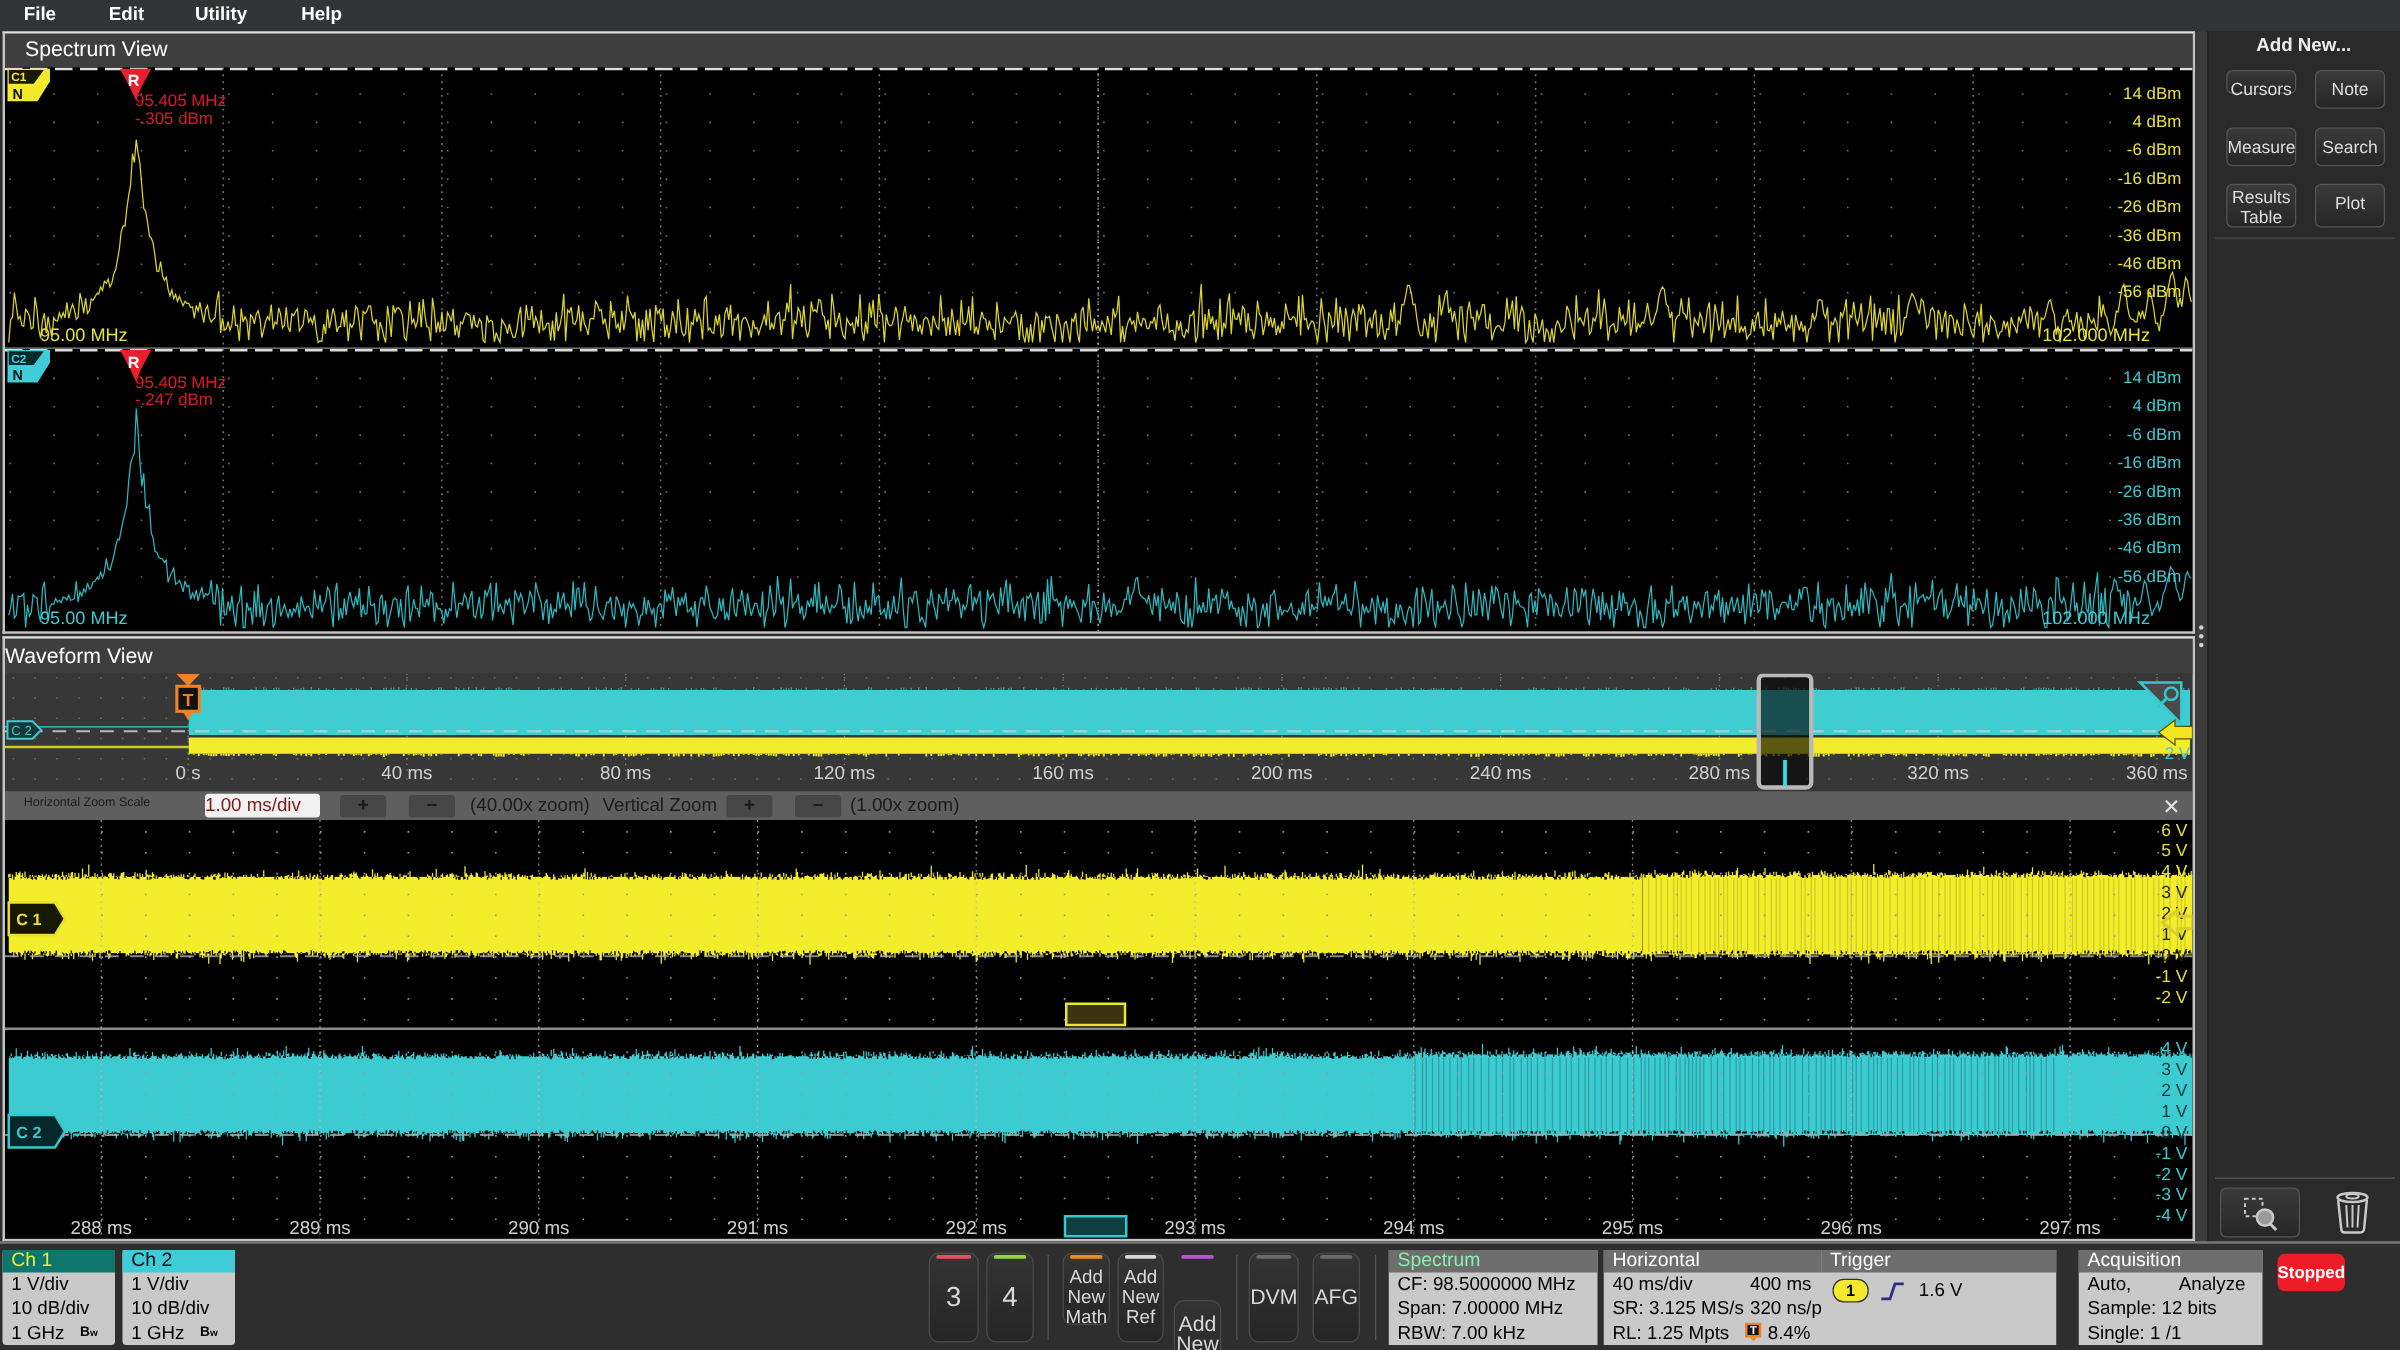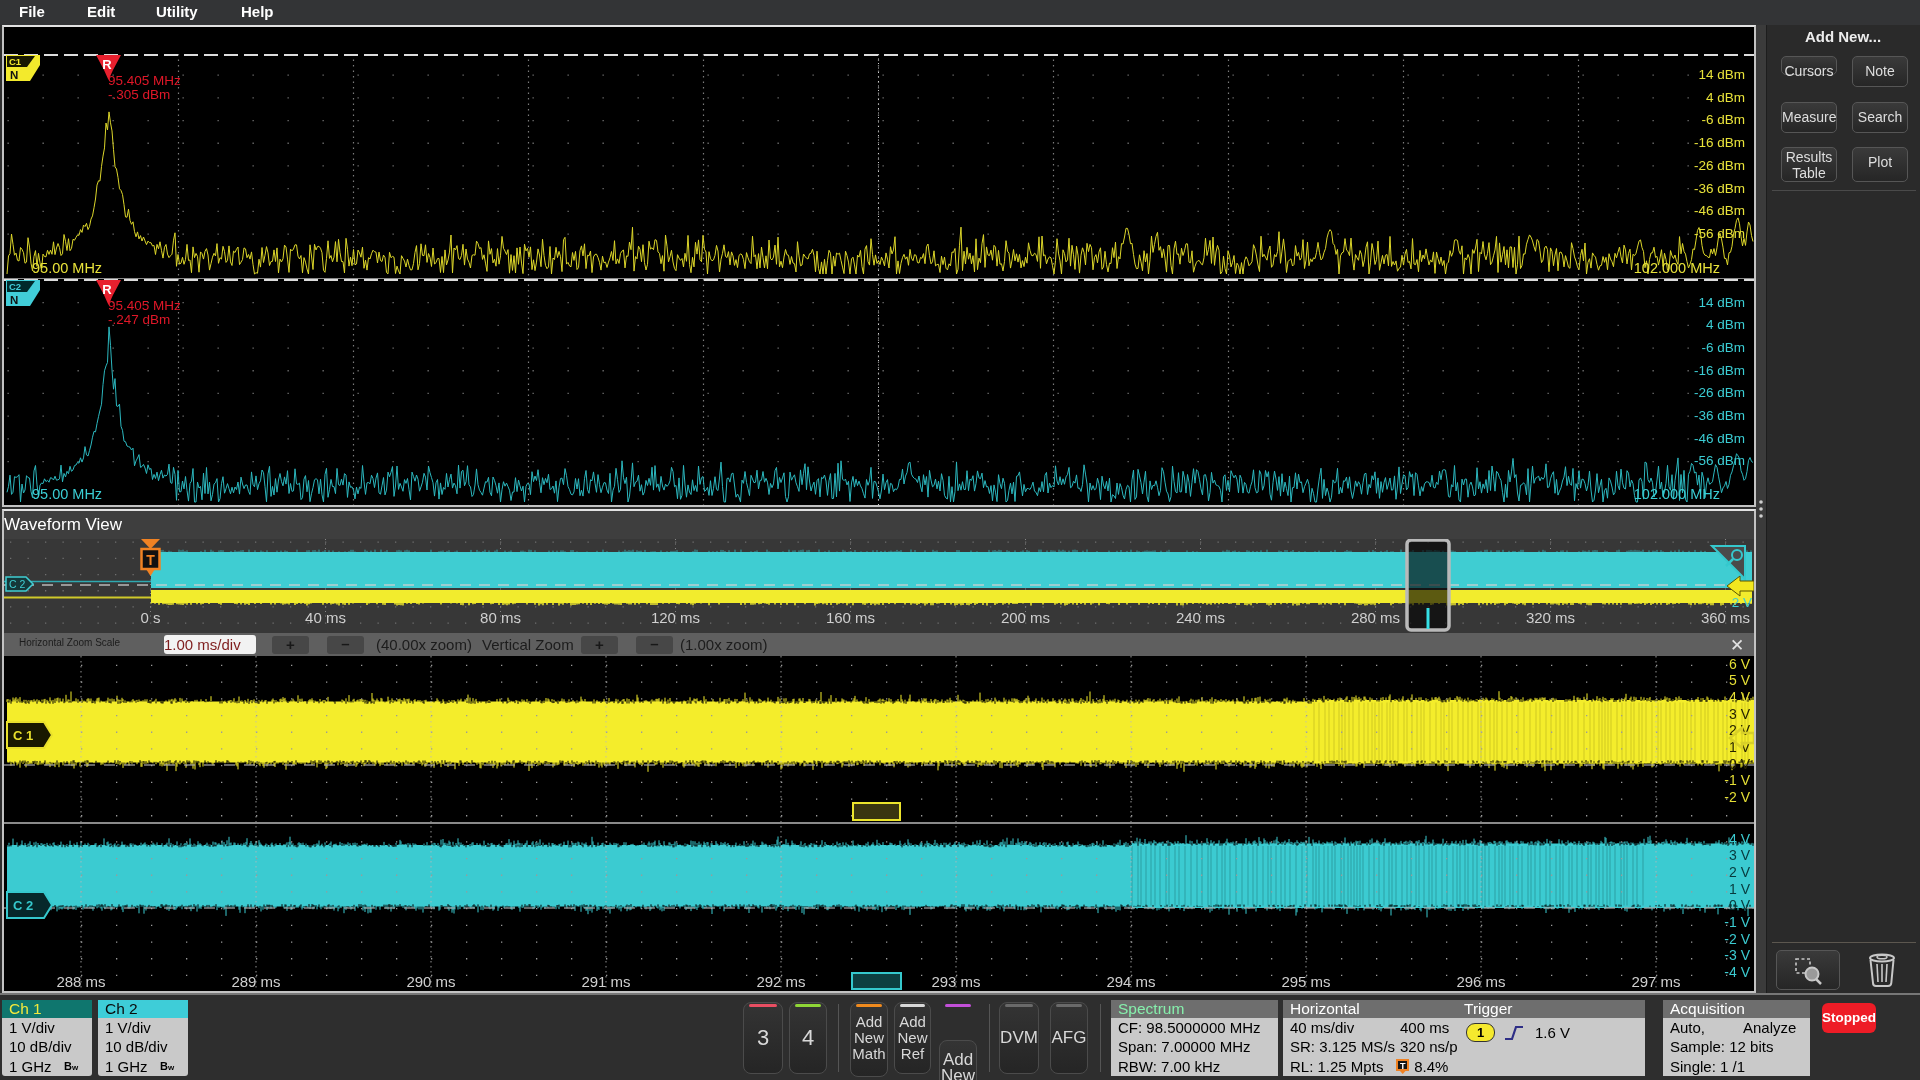--- a/index.html
+++ b/index.html
@@ -15,20 +15,21 @@
 .brow{padding-left:7px;line-height:19.3px;white-space:nowrap}
 </style></head><body>
 <div id="root">
     <div class="abs menu">
       <span style="left:19px">File</span>
       <span style="left:87px">Edit</span>
       <span style="left:156px">Utility</span>
       <span style="left:241px">Help</span>
     </div>
     <div class="abs" style="left:2px;top:25px;width:1754px;height:482px;background:#000;border:2px solid #c3c3c3;border-top:2px solid #e2e2e2"></div>
+    <div class="abs tbar" style="left:4px;top:27px;width:1750px;height:27px;padding-left:16px;line-height:26px">Spectrum View</div>
     <svg style="position:absolute;left:4px;top:54px" width="1750" height="225">
       <rect x="0" y="0" width="1750" height="225" fill="#000"></rect>
       <path d="M3.5 20.5h1.3v1.3h-1.3zM38.5 20.5h1.3v1.3h-1.3zM73.5 20.5h1.3v1.3h-1.3zM108.5 20.5h1.3v1.3h-1.3zM143.5 20.5h1.3v1.3h-1.3zM178.5 20.5h1.3v1.3h-1.3zM213.5 20.5h1.3v1.3h-1.3zM248.5 20.5h1.3v1.3h-1.3zM283.5 20.5h1.3v1.3h-1.3zM318.5 20.5h1.3v1.3h-1.3zM353.5 20.5h1.3v1.3h-1.3zM388.5 20.5h1.3v1.3h-1.3zM423.5 20.5h1.3v1.3h-1.3zM458.5 20.5h1.3v1.3h-1.3zM493.5 20.5h1.3v1.3h-1.3zM528.5 20.5h1.3v1.3h-1.3zM563.5 20.5h1.3v1.3h-1.3zM598.5 20.5h1.3v1.3h-1.3zM633.5 20.5h1.3v1.3h-1.3zM668.5 20.5h1.3v1.3h-1.3zM703.5 20.5h1.3v1.3h-1.3zM738.5 20.5h1.3v1.3h-1.3zM773.5 20.5h1.3v1.3h-1.3zM808.5 20.5h1.3v1.3h-1.3zM843.5 20.5h1.3v1.3h-1.3zM878.5 20.5h1.3v1.3h-1.3zM913.5 20.5h1.3v1.3h-1.3zM948.5 20.5h1.3v1.3h-1.3zM983.5 20.5h1.3v1.3h-1.3zM1018.5 20.5h1.3v1.3h-1.3zM1053.5 20.5h1.3v1.3h-1.3zM1088.5 20.5h1.3v1.3h-1.3zM1123.5 20.5h1.3v1.3h-1.3zM1158.5 20.5h1.3v1.3h-1.3zM1193.5 20.5h1.3v1.3h-1.3zM1228.5 20.5h1.3v1.3h-1.3zM1263.5 20.5h1.3v1.3h-1.3zM1298.5 20.5h1.3v1.3h-1.3zM1333.5 20.5h1.3v1.3h-1.3zM1368.5 20.5h1.3v1.3h-1.3zM1403.5 20.5h1.3v1.3h-1.3zM1438.5 20.5h1.3v1.3h-1.3zM1473.5 20.5h1.3v1.3h-1.3zM1508.5 20.5h1.3v1.3h-1.3zM1543.5 20.5h1.3v1.3h-1.3zM1578.5 20.5h1.3v1.3h-1.3zM1613.5 20.5h1.3v1.3h-1.3zM1648.5 20.5h1.3v1.3h-1.3zM1683.5 20.5h1.3v1.3h-1.3zM1718.5 20.5h1.3v1.3h-1.3zM3.5 43.2h1.3v1.3h-1.3zM38.5 43.2h1.3v1.3h-1.3zM73.5 43.2h1.3v1.3h-1.3zM108.5 43.2h1.3v1.3h-1.3zM143.5 43.2h1.3v1.3h-1.3zM178.5 43.2h1.3v1.3h-1.3zM213.5 43.2h1.3v1.3h-1.3zM248.5 43.2h1.3v1.3h-1.3zM283.5 43.2h1.3v1.3h-1.3zM318.5 43.2h1.3v1.3h-1.3zM353.5 43.2h1.3v1.3h-1.3zM388.5 43.2h1.3v1.3h-1.3zM423.5 43.2h1.3v1.3h-1.3zM458.5 43.2h1.3v1.3h-1.3zM493.5 43.2h1.3v1.3h-1.3zM528.5 43.2h1.3v1.3h-1.3zM563.5 43.2h1.3v1.3h-1.3zM598.5 43.2h1.3v1.3h-1.3zM633.5 43.2h1.3v1.3h-1.3zM668.5 43.2h1.3v1.3h-1.3zM703.5 43.2h1.3v1.3h-1.3zM738.5 43.2h1.3v1.3h-1.3zM773.5 43.2h1.3v1.3h-1.3zM808.5 43.2h1.3v1.3h-1.3zM843.5 43.2h1.3v1.3h-1.3zM878.5 43.2h1.3v1.3h-1.3zM913.5 43.2h1.3v1.3h-1.3zM948.5 43.2h1.3v1.3h-1.3zM983.5 43.2h1.3v1.3h-1.3zM1018.5 43.2h1.3v1.3h-1.3zM1053.5 43.2h1.3v1.3h-1.3zM1088.5 43.2h1.3v1.3h-1.3zM1123.5 43.2h1.3v1.3h-1.3zM1158.5 43.2h1.3v1.3h-1.3zM1193.5 43.2h1.3v1.3h-1.3zM1228.5 43.2h1.3v1.3h-1.3zM1263.5 43.2h1.3v1.3h-1.3zM1298.5 43.2h1.3v1.3h-1.3zM1333.5 43.2h1.3v1.3h-1.3zM1368.5 43.2h1.3v1.3h-1.3zM1403.5 43.2h1.3v1.3h-1.3zM1438.5 43.2h1.3v1.3h-1.3zM1473.5 43.2h1.3v1.3h-1.3zM1508.5 43.2h1.3v1.3h-1.3zM1543.5 43.2h1.3v1.3h-1.3zM1578.5 43.2h1.3v1.3h-1.3zM1613.5 43.2h1.3v1.3h-1.3zM1648.5 43.2h1.3v1.3h-1.3zM1683.5 43.2h1.3v1.3h-1.3zM1718.5 43.2h1.3v1.3h-1.3zM3.5 65.9h1.3v1.3h-1.3zM38.5 65.9h1.3v1.3h-1.3zM73.5 65.9h1.3v1.3h-1.3zM108.5 65.9h1.3v1.3h-1.3zM143.5 65.9h1.3v1.3h-1.3zM178.5 65.9h1.3v1.3h-1.3zM213.5 65.9h1.3v1.3h-1.3zM248.5 65.9h1.3v1.3h-1.3zM283.5 65.9h1.3v1.3h-1.3zM318.5 65.9h1.3v1.3h-1.3zM353.5 65.9h1.3v1.3h-1.3zM388.5 65.9h1.3v1.3h-1.3zM423.5 65.9h1.3v1.3h-1.3zM458.5 65.9h1.3v1.3h-1.3zM493.5 65.9h1.3v1.3h-1.3zM528.5 65.9h1.3v1.3h-1.3zM563.5 65.9h1.3v1.3h-1.3zM598.5 65.9h1.3v1.3h-1.3zM633.5 65.9h1.3v1.3h-1.3zM668.5 65.9h1.3v1.3h-1.3zM703.5 65.9h1.3v1.3h-1.3zM738.5 65.9h1.3v1.3h-1.3zM773.5 65.9h1.3v1.3h-1.3zM808.5 65.9h1.3v1.3h-1.3zM843.5 65.9h1.3v1.3h-1.3zM878.5 65.9h1.3v1.3h-1.3zM913.5 65.9h1.3v1.3h-1.3zM948.5 65.9h1.3v1.3h-1.3zM983.5 65.9h1.3v1.3h-1.3zM1018.5 65.9h1.3v1.3h-1.3zM1053.5 65.9h1.3v1.3h-1.3zM1088.5 65.9h1.3v1.3h-1.3zM1123.5 65.9h1.3v1.3h-1.3zM1158.5 65.9h1.3v1.3h-1.3zM1193.5 65.9h1.3v1.3h-1.3zM1228.5 65.9h1.3v1.3h-1.3zM1263.5 65.9h1.3v1.3h-1.3zM1298.5 65.9h1.3v1.3h-1.3zM1333.5 65.9h1.3v1.3h-1.3zM1368.5 65.9h1.3v1.3h-1.3zM1403.5 65.9h1.3v1.3h-1.3zM1438.5 65.9h1.3v1.3h-1.3zM1473.5 65.9h1.3v1.3h-1.3zM1508.5 65.9h1.3v1.3h-1.3zM1543.5 65.9h1.3v1.3h-1.3zM1578.5 65.9h1.3v1.3h-1.3zM1613.5 65.9h1.3v1.3h-1.3zM1648.5 65.9h1.3v1.3h-1.3zM1683.5 65.9h1.3v1.3h-1.3zM1718.5 65.9h1.3v1.3h-1.3zM3.5 88.6h1.3v1.3h-1.3zM38.5 88.6h1.3v1.3h-1.3zM73.5 88.6h1.3v1.3h-1.3zM108.5 88.6h1.3v1.3h-1.3zM143.5 88.6h1.3v1.3h-1.3zM178.5 88.6h1.3v1.3h-1.3zM213.5 88.6h1.3v1.3h-1.3zM248.5 88.6h1.3v1.3h-1.3zM283.5 88.6h1.3v1.3h-1.3zM318.5 88.6h1.3v1.3h-1.3zM353.5 88.6h1.3v1.3h-1.3zM388.5 88.6h1.3v1.3h-1.3zM423.5 88.6h1.3v1.3h-1.3zM458.5 88.6h1.3v1.3h-1.3zM493.5 88.6h1.3v1.3h-1.3zM528.5 88.6h1.3v1.3h-1.3zM563.5 88.6h1.3v1.3h-1.3zM598.5 88.6h1.3v1.3h-1.3zM633.5 88.6h1.3v1.3h-1.3zM668.5 88.6h1.3v1.3h-1.3zM703.5 88.6h1.3v1.3h-1.3zM738.5 88.6h1.3v1.3h-1.3zM773.5 88.6h1.3v1.3h-1.3zM808.5 88.6h1.3v1.3h-1.3zM843.5 88.6h1.3v1.3h-1.3zM878.5 88.6h1.3v1.3h-1.3zM913.5 88.6h1.3v1.3h-1.3zM948.5 88.6h1.3v1.3h-1.3zM983.5 88.6h1.3v1.3h-1.3zM1018.5 88.6h1.3v1.3h-1.3zM1053.5 88.6h1.3v1.3h-1.3zM1088.5 88.6h1.3v1.3h-1.3zM1123.5 88.6h1.3v1.3h-1.3zM1158.5 88.6h1.3v1.3h-1.3zM1193.5 88.6h1.3v1.3h-1.3zM1228.5 88.6h1.3v1.3h-1.3zM1263.5 88.6h1.3v1.3h-1.3zM1298.5 88.6h1.3v1.3h-1.3zM1333.5 88.6h1.3v1.3h-1.3zM1368.5 88.6h1.3v1.3h-1.3zM1403.5 88.6h1.3v1.3h-1.3zM1438.5 88.6h1.3v1.3h-1.3zM1473.5 88.6h1.3v1.3h-1.3zM1508.5 88.6h1.3v1.3h-1.3zM1543.5 88.6h1.3v1.3h-1.3zM1578.5 88.6h1.3v1.3h-1.3zM1613.5 88.6h1.3v1.3h-1.3zM1648.5 88.6h1.3v1.3h-1.3zM1683.5 88.6h1.3v1.3h-1.3zM1718.5 88.6h1.3v1.3h-1.3zM3.5 111.3h1.3v1.3h-1.3zM38.5 111.3h1.3v1.3h-1.3zM73.5 111.3h1.3v1.3h-1.3zM108.5 111.3h1.3v1.3h-1.3zM143.5 111.3h1.3v1.3h-1.3zM178.5 111.3h1.3v1.3h-1.3zM213.5 111.3h1.3v1.3h-1.3zM248.5 111.3h1.3v1.3h-1.3zM283.5 111.3h1.3v1.3h-1.3zM318.5 111.3h1.3v1.3h-1.3zM353.5 111.3h1.3v1.3h-1.3zM388.5 111.3h1.3v1.3h-1.3zM423.5 111.3h1.3v1.3h-1.3zM458.5 111.3h1.3v1.3h-1.3zM493.5 111.3h1.3v1.3h-1.3zM528.5 111.3h1.3v1.3h-1.3zM563.5 111.3h1.3v1.3h-1.3zM598.5 111.3h1.3v1.3h-1.3zM633.5 111.3h1.3v1.3h-1.3zM668.5 111.3h1.3v1.3h-1.3zM703.5 111.3h1.3v1.3h-1.3zM738.5 111.3h1.3v1.3h-1.3zM773.5 111.3h1.3v1.3h-1.3zM808.5 111.3h1.3v1.3h-1.3zM843.5 111.3h1.3v1.3h-1.3zM878.5 111.3h1.3v1.3h-1.3zM913.5 111.3h1.3v1.3h-1.3zM948.5 111.3h1.3v1.3h-1.3zM983.5 111.3h1.3v1.3h-1.3zM1018.5 111.3h1.3v1.3h-1.3zM1053.5 111.3h1.3v1.3h-1.3zM1088.5 111.3h1.3v1.3h-1.3zM1123.5 111.3h1.3v1.3h-1.3zM1158.5 111.3h1.3v1.3h-1.3zM1193.5 111.3h1.3v1.3h-1.3zM1228.5 111.3h1.3v1.3h-1.3zM1263.5 111.3h1.3v1.3h-1.3zM1298.5 111.3h1.3v1.3h-1.3zM1333.5 111.3h1.3v1.3h-1.3zM1368.5 111.3h1.3v1.3h-1.3zM1403.5 111.3h1.3v1.3h-1.3zM1438.5 111.3h1.3v1.3h-1.3zM1473.5 111.3h1.3v1.3h-1.3zM1508.5 111.3h1.3v1.3h-1.3zM1543.5 111.3h1.3v1.3h-1.3zM1578.5 111.3h1.3v1.3h-1.3zM1613.5 111.3h1.3v1.3h-1.3zM1648.5 111.3h1.3v1.3h-1.3zM1683.5 111.3h1.3v1.3h-1.3zM1718.5 111.3h1.3v1.3h-1.3zM3.5 134.0h1.3v1.3h-1.3zM38.5 134.0h1.3v1.3h-1.3zM73.5 134.0h1.3v1.3h-1.3zM108.5 134.0h1.3v1.3h-1.3zM143.5 134.0h1.3v1.3h-1.3zM178.5 134.0h1.3v1.3h-1.3zM213.5 134.0h1.3v1.3h-1.3zM248.5 134.0h1.3v1.3h-1.3zM283.5 134.0h1.3v1.3h-1.3zM318.5 134.0h1.3v1.3h-1.3zM353.5 134.0h1.3v1.3h-1.3zM388.5 134.0h1.3v1.3h-1.3zM423.5 134.0h1.3v1.3h-1.3zM458.5 134.0h1.3v1.3h-1.3zM493.5 134.0h1.3v1.3h-1.3zM528.5 134.0h1.3v1.3h-1.3zM563.5 134.0h1.3v1.3h-1.3zM598.5 134.0h1.3v1.3h-1.3zM633.5 134.0h1.3v1.3h-1.3zM668.5 134.0h1.3v1.3h-1.3zM703.5 134.0h1.3v1.3h-1.3zM738.5 134.0h1.3v1.3h-1.3zM773.5 134.0h1.3v1.3h-1.3zM808.5 134.0h1.3v1.3h-1.3zM843.5 134.0h1.3v1.3h-1.3zM878.5 134.0h1.3v1.3h-1.3zM913.5 134.0h1.3v1.3h-1.3zM948.5 134.0h1.3v1.3h-1.3zM983.5 134.0h1.3v1.3h-1.3zM1018.5 134.0h1.3v1.3h-1.3zM1053.5 134.0h1.3v1.3h-1.3zM1088.5 134.0h1.3v1.3h-1.3zM1123.5 134.0h1.3v1.3h-1.3zM1158.5 134.0h1.3v1.3h-1.3zM1193.5 134.0h1.3v1.3h-1.3zM1228.5 134.0h1.3v1.3h-1.3zM1263.5 134.0h1.3v1.3h-1.3zM1298.5 134.0h1.3v1.3h-1.3zM1333.5 134.0h1.3v1.3h-1.3zM1368.5 134.0h1.3v1.3h-1.3zM1403.5 134.0h1.3v1.3h-1.3zM1438.5 134.0h1.3v1.3h-1.3zM1473.5 134.0h1.3v1.3h-1.3zM1508.5 134.0h1.3v1.3h-1.3zM1543.5 134.0h1.3v1.3h-1.3zM1578.5 134.0h1.3v1.3h-1.3zM1613.5 134.0h1.3v1.3h-1.3zM1648.5 134.0h1.3v1.3h-1.3zM1683.5 134.0h1.3v1.3h-1.3zM1718.5 134.0h1.3v1.3h-1.3zM3.5 156.7h1.3v1.3h-1.3zM38.5 156.7h1.3v1.3h-1.3zM73.5 156.7h1.3v1.3h-1.3zM108.5 156.7h1.3v1.3h-1.3zM143.5 156.7h1.3v1.3h-1.3zM178.5 156.7h1.3v1.3h-1.3zM213.5 156.7h1.3v1.3h-1.3zM248.5 156.7h1.3v1.3h-1.3zM283.5 156.7h1.3v1.3h-1.3zM318.5 156.7h1.3v1.3h-1.3zM353.5 156.7h1.3v1.3h-1.3zM388.5 156.7h1.3v1.3h-1.3zM423.5 156.7h1.3v1.3h-1.3zM458.5 156.7h1.3v1.3h-1.3zM493.5 156.7h1.3v1.3h-1.3zM528.5 156.7h1.3v1.3h-1.3zM563.5 156.7h1.3v1.3h-1.3zM598.5 156.7h1.3v1.3h-1.3zM633.5 156.7h1.3v1.3h-1.3zM668.5 156.7h1.3v1.3h-1.3zM703.5 156.7h1.3v1.3h-1.3zM738.5 156.7h1.3v1.3h-1.3zM773.5 156.7h1.3v1.3h-1.3zM808.5 156.7h1.3v1.3h-1.3zM843.5 156.7h1.3v1.3h-1.3zM878.5 156.7h1.3v1.3h-1.3zM913.5 156.7h1.3v1.3h-1.3zM948.5 156.7h1.3v1.3h-1.3zM983.5 156.7h1.3v1.3h-1.3zM1018.5 156.7h1.3v1.3h-1.3zM1053.5 156.7h1.3v1.3h-1.3zM1088.5 156.7h1.3v1.3h-1.3zM1123.5 156.7h1.3v1.3h-1.3zM1158.5 156.7h1.3v1.3h-1.3zM1193.5 156.7h1.3v1.3h-1.3zM1228.5 156.7h1.3v1.3h-1.3zM1263.5 156.7h1.3v1.3h-1.3zM1298.5 156.7h1.3v1.3h-1.3zM1333.5 156.7h1.3v1.3h-1.3zM1368.5 156.7h1.3v1.3h-1.3zM1403.5 156.7h1.3v1.3h-1.3zM1438.5 156.7h1.3v1.3h-1.3zM1473.5 156.7h1.3v1.3h-1.3zM1508.5 156.7h1.3v1.3h-1.3zM1543.5 156.7h1.3v1.3h-1.3zM1578.5 156.7h1.3v1.3h-1.3zM1613.5 156.7h1.3v1.3h-1.3zM1648.5 156.7h1.3v1.3h-1.3zM1683.5 156.7h1.3v1.3h-1.3zM1718.5 156.7h1.3v1.3h-1.3zM3.5 179.4h1.3v1.3h-1.3zM38.5 179.4h1.3v1.3h-1.3zM73.5 179.4h1.3v1.3h-1.3zM108.5 179.4h1.3v1.3h-1.3zM143.5 179.4h1.3v1.3h-1.3zM178.5 179.4h1.3v1.3h-1.3zM213.5 179.4h1.3v1.3h-1.3zM248.5 179.4h1.3v1.3h-1.3zM283.5 179.4h1.3v1.3h-1.3zM318.5 179.4h1.3v1.3h-1.3zM353.5 179.4h1.3v1.3h-1.3zM388.5 179.4h1.3v1.3h-1.3zM423.5 179.4h1.3v1.3h-1.3zM458.5 179.4h1.3v1.3h-1.3zM493.5 179.4h1.3v1.3h-1.3zM528.5 179.4h1.3v1.3h-1.3zM563.5 179.4h1.3v1.3h-1.3zM598.5 179.4h1.3v1.3h-1.3zM633.5 179.4h1.3v1.3h-1.3zM668.5 179.4h1.3v1.3h-1.3zM703.5 179.4h1.3v1.3h-1.3zM738.5 179.4h1.3v1.3h-1.3zM773.5 179.4h1.3v1.3h-1.3zM808.5 179.4h1.3v1.3h-1.3zM843.5 179.4h1.3v1.3h-1.3zM878.5 179.4h1.3v1.3h-1.3zM913.5 179.4h1.3v1.3h-1.3zM948.5 179.4h1.3v1.3h-1.3zM983.5 179.4h1.3v1.3h-1.3zM1018.5 179.4h1.3v1.3h-1.3zM1053.5 179.4h1.3v1.3h-1.3zM1088.5 179.4h1.3v1.3h-1.3zM1123.5 179.4h1.3v1.3h-1.3zM1158.5 179.4h1.3v1.3h-1.3zM1193.5 179.4h1.3v1.3h-1.3zM1228.5 179.4h1.3v1.3h-1.3zM1263.5 179.4h1.3v1.3h-1.3zM1298.5 179.4h1.3v1.3h-1.3zM1333.5 179.4h1.3v1.3h-1.3zM1368.5 179.4h1.3v1.3h-1.3zM1403.5 179.4h1.3v1.3h-1.3zM1438.5 179.4h1.3v1.3h-1.3zM1473.5 179.4h1.3v1.3h-1.3zM1508.5 179.4h1.3v1.3h-1.3zM1543.5 179.4h1.3v1.3h-1.3zM1578.5 179.4h1.3v1.3h-1.3zM1613.5 179.4h1.3v1.3h-1.3zM1648.5 179.4h1.3v1.3h-1.3zM1683.5 179.4h1.3v1.3h-1.3zM1718.5 179.4h1.3v1.3h-1.3z" fill="#717171"></path>
       <line x1="174.5" y1="0" x2="174.5" y2="225" stroke="#b0b0b0" stroke-width="1.2" stroke-dasharray="1.5 4" opacity="0.7"></line>
       <line x1="349.5" y1="0" x2="349.5" y2="225" stroke="#b0b0b0" stroke-width="1.2" stroke-dasharray="1.5 4" opacity="0.7"></line>
       <line x1="524.5" y1="0" x2="524.5" y2="225" stroke="#b0b0b0" stroke-width="1.2" stroke-dasharray="1.5 4" opacity="0.7"></line>
       <line x1="699.5" y1="0" x2="699.5" y2="225" stroke="#b0b0b0" stroke-width="1.2" stroke-dasharray="1.5 4" opacity="0.7"></line>
       <line x1="874.5" y1="0" x2="874.5" y2="225" stroke="#b0b0b0" stroke-width="1.2" stroke-dasharray="1.5 4" opacity="0.7"></line>
       <line x1="1049.5" y1="0" x2="1049.5" y2="225" stroke="#b0b0b0" stroke-width="1.2" stroke-dasharray="1.5 4" opacity="0.7"></line>
       <line x1="1224.5" y1="0" x2="1224.5" y2="225" stroke="#b0b0b0" stroke-width="1.2" stroke-dasharray="1.5 4" opacity="0.7"></line>
@@ -258,21 +259,21 @@
       <div class="bhead" style="background:#3ecdd8;color:#0a0a0a">Ch 2</div>
       <div class="brow">1 V/div</div>
       <div class="brow">10 dB/div</div>
       <div class="brow">1 GHz<span style="position:absolute;left:62px;font-size:11px;font-weight:bold">B<span style="font-size:8px">w</span></span></div>
     </div>
     <div class="bbtn" style="left:743px;top:1002px;width:40px;height:72px;font-size:22px;line-height:70px">3</div>
     <div class="abs" style="left:749px;top:1004px;width:28px;height:3px;background:#e84e62;border-radius:2px"></div>
     <div class="bbtn" style="left:789px;top:1002px;width:38px;height:72px;font-size:22px;line-height:70px">4</div>
     <div class="abs" style="left:795px;top:1004px;width:26px;height:3px;background:#8fd636;border-radius:2px"></div>
     <div class="abs" style="left:838px;top:1004px;width:1px;height:68px;background:#555"></div>
-    <div class="bbtn" style="left:850px;top:1002px;width:38px;height:75px;font-size:15px;line-height:16px;padding-top:11px">Add New Math</div>
+    <div class="bbtn" style="left:850px;top:1002px;width:38px;height:58px;font-size:15px;line-height:16px;padding-top:11px">Add New Math</div>
     <div class="abs" style="left:856px;top:1004px;width:26px;height:3px;background:#f08a1e;border-radius:2px"></div>
     <div class="bbtn" style="left:894px;top:1002px;width:37px;height:72px;font-size:15px;line-height:16px;padding-top:11px">Add New Ref</div>
     <div class="abs" style="left:900px;top:1004px;width:25px;height:3px;background:#d8d8d8;border-radius:2px"></div>
     <div class="bbtn" style="left:939px;top:1040px;width:38px;height:72px;font-size:17px;line-height:16px;padding-top:11px">Add New Bus</div>
     <div class="abs" style="left:945px;top:1004px;width:26px;height:3px;background:#c24fd8;border-radius:2px"></div>
     <div class="abs" style="left:989px;top:1004px;width:1px;height:68px;background:#555"></div>
     <div class="bbtn" style="left:999px;top:1002px;width:40px;height:72px;font-size:17px;line-height:70px">DVM</div>
     <div class="abs" style="left:1005px;top:1004px;width:28px;height:3px;background:#6a6a6a;border-radius:2px"></div>
     <div class="bbtn" style="left:1050px;top:1002px;width:38px;height:72px;font-size:17px;line-height:70px">AFG</div>
     <div class="abs" style="left:1056px;top:1004px;width:26px;height:3px;background:#6a6a6a;border-radius:2px"></div>

